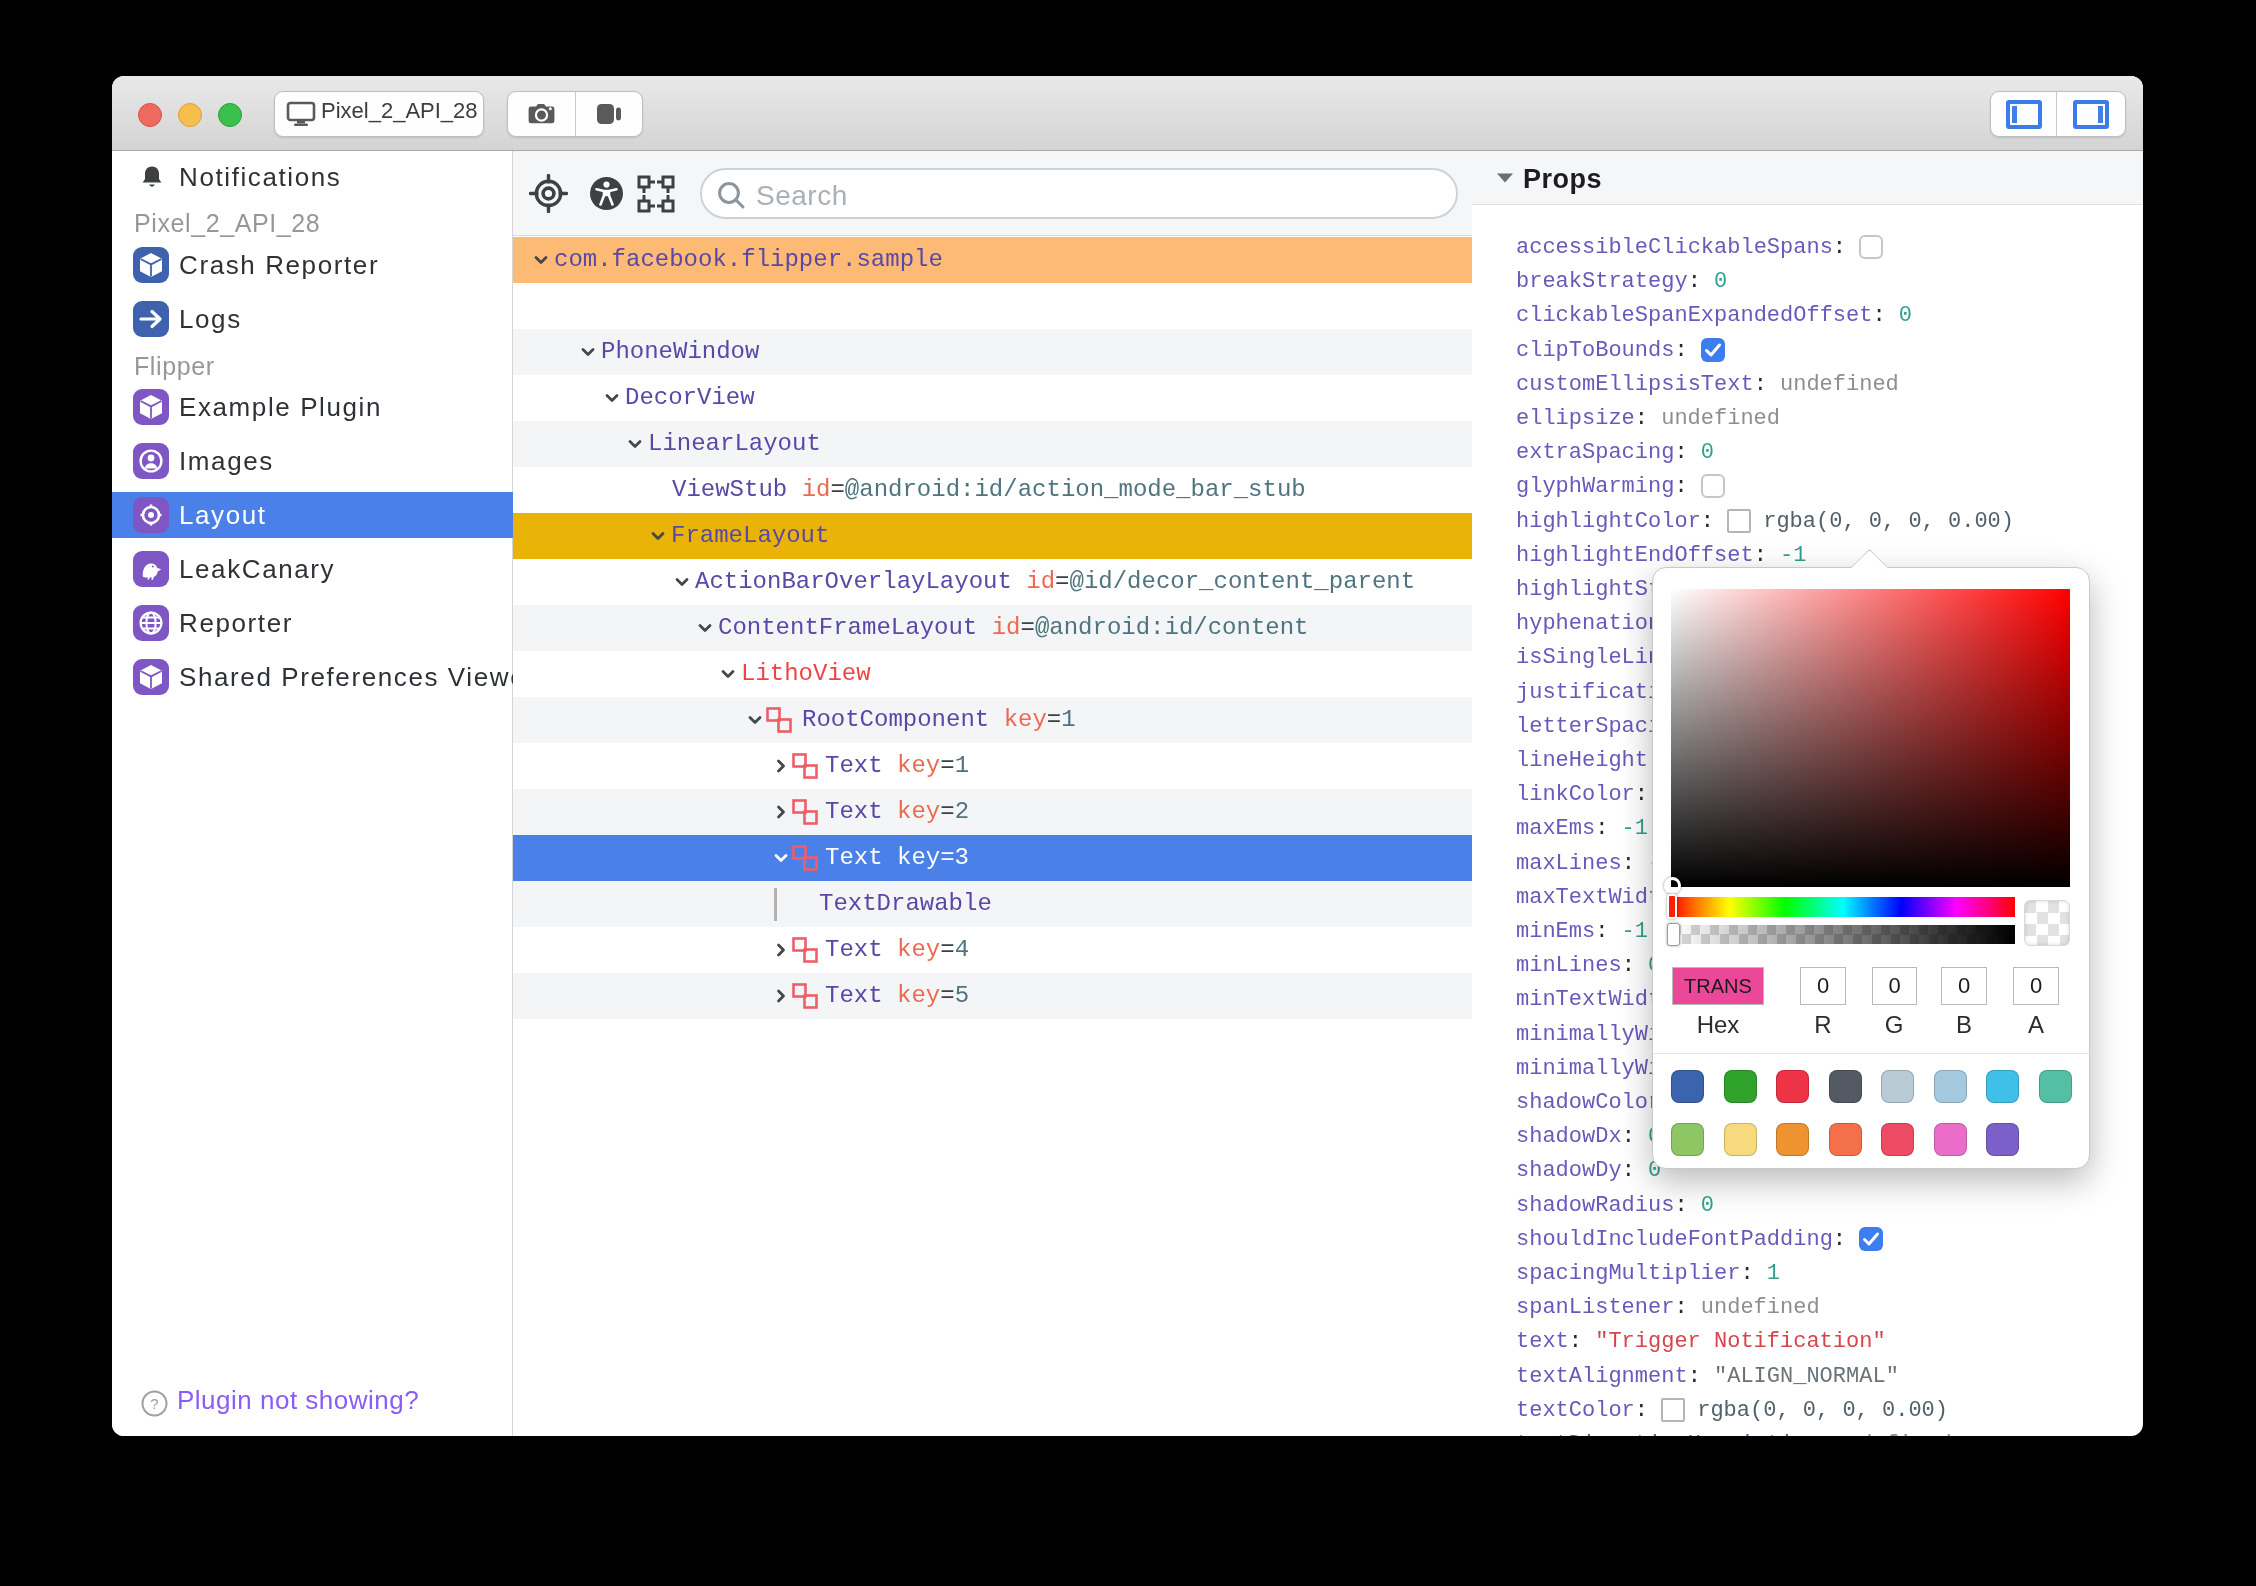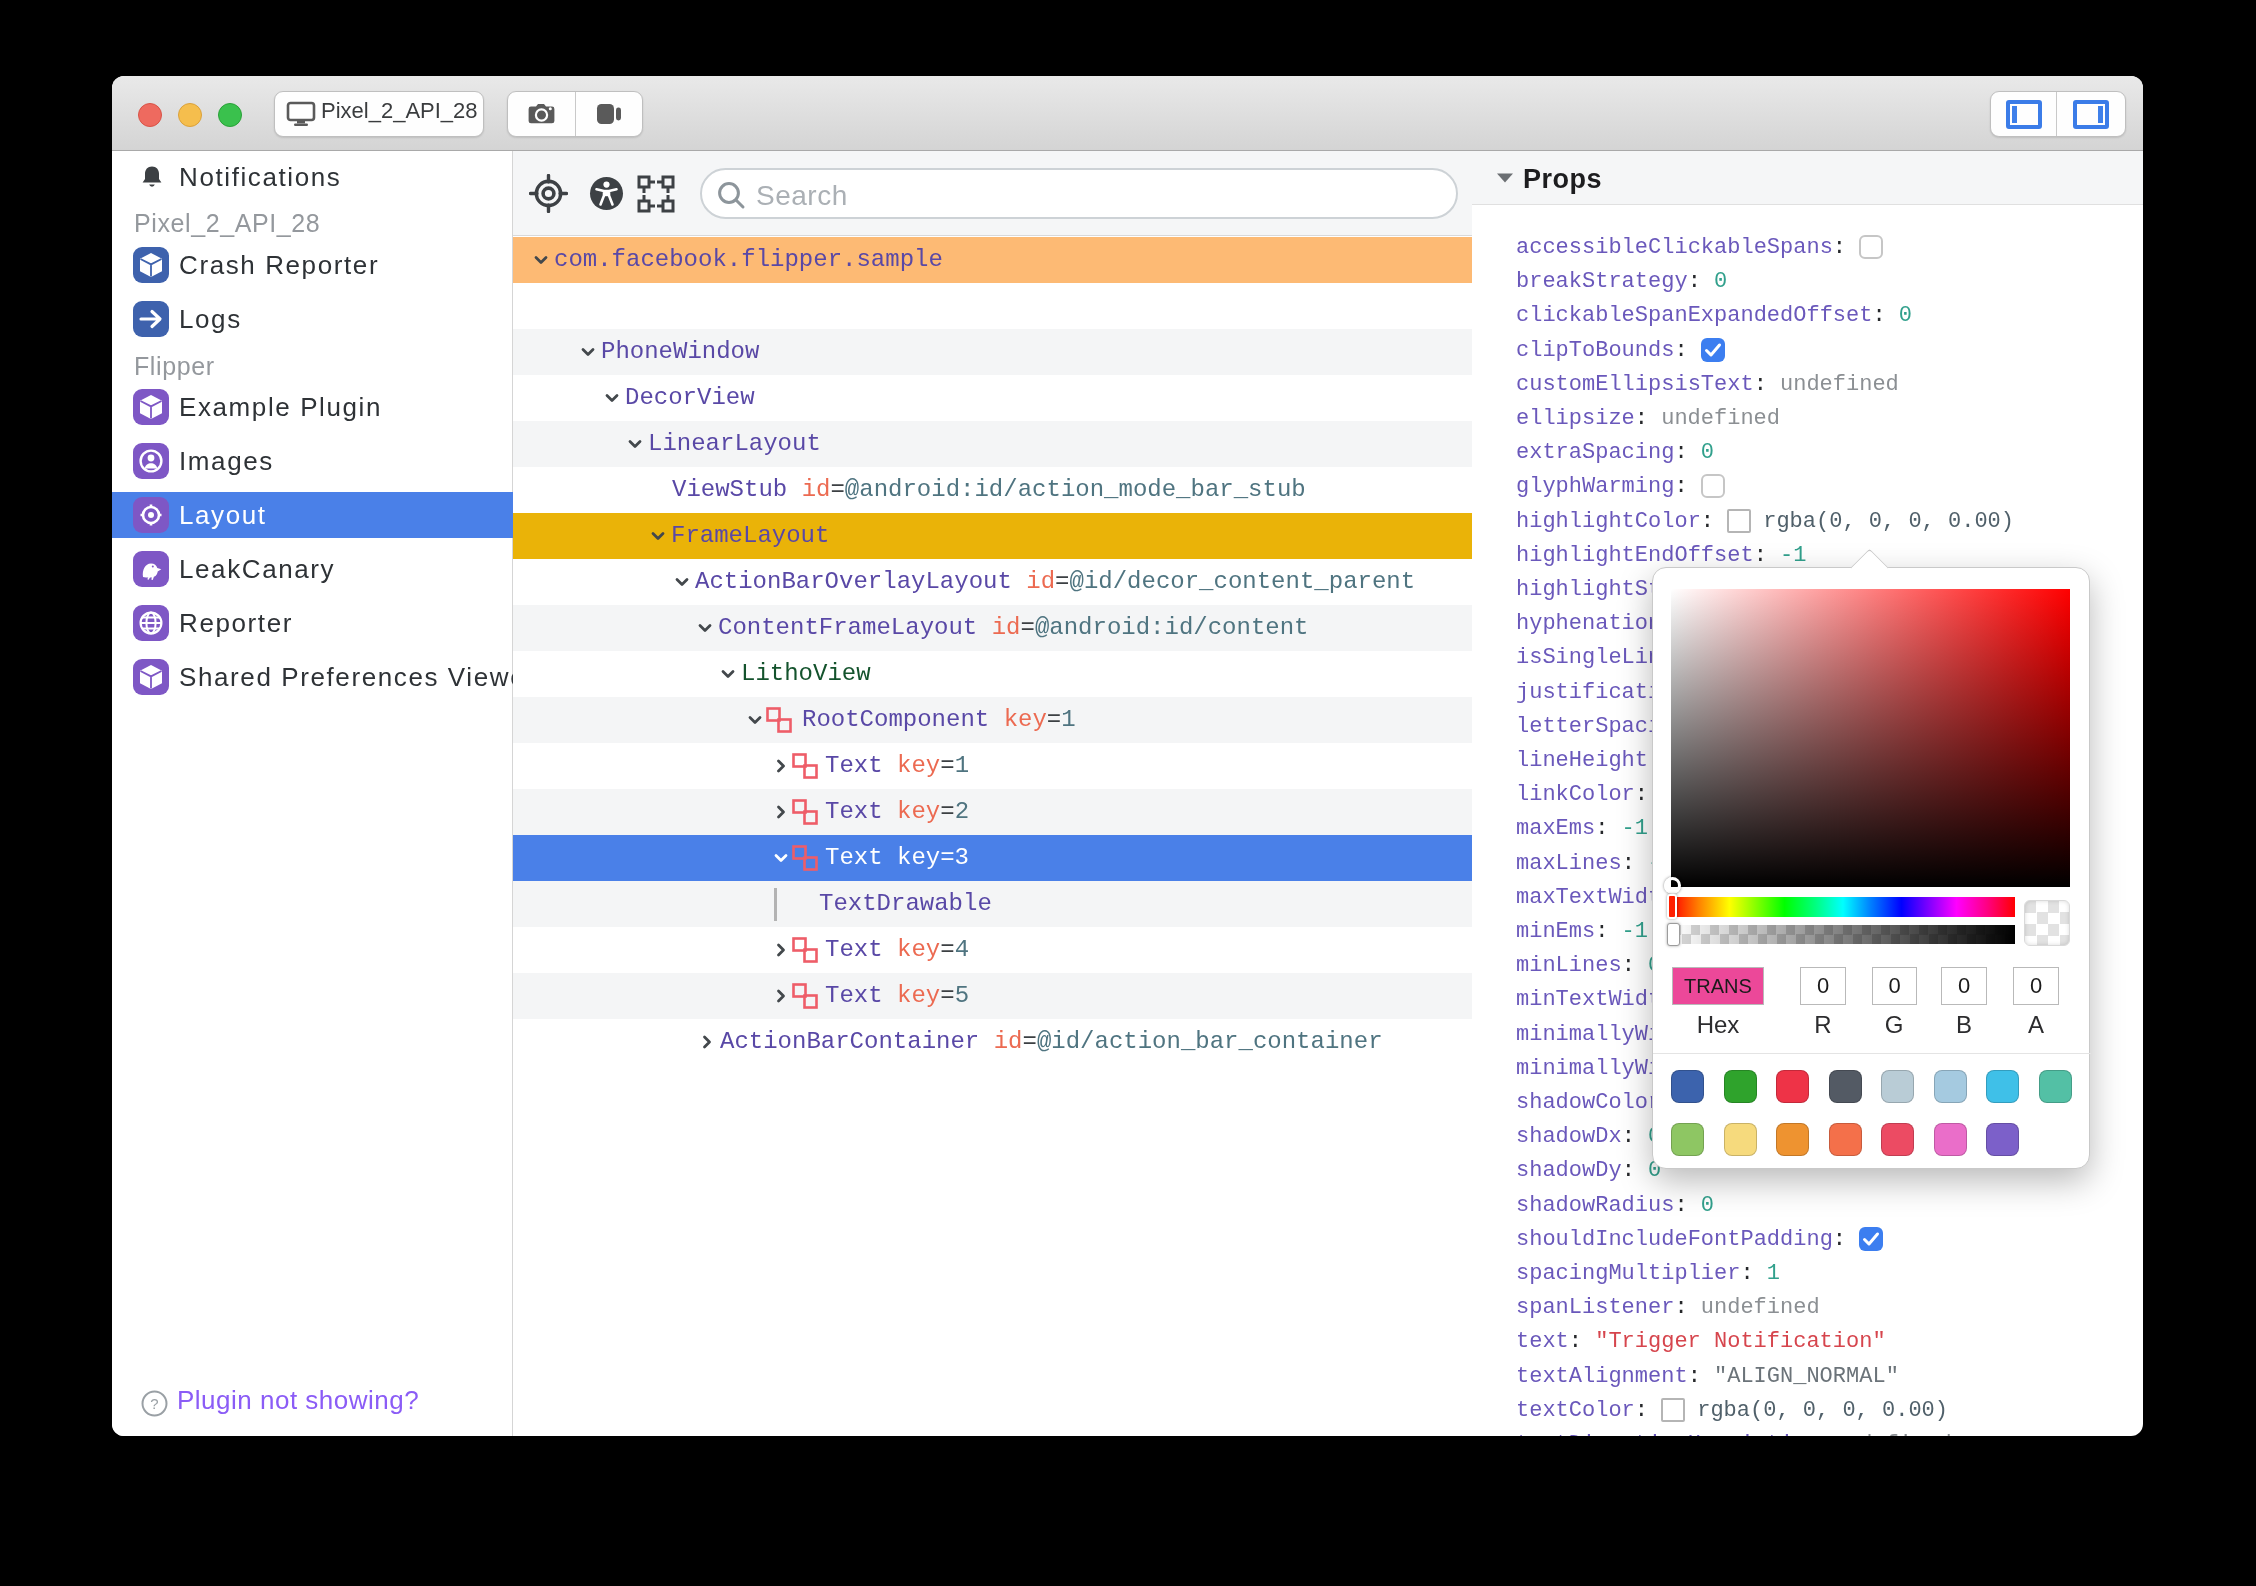--- a/index.html
+++ b/index.html
@@ -136,21 +136,21 @@
         <polyline points="5,7.5 10,12.5 15,7.5" fill="none" stroke="#43484c" stroke-width="2.8" stroke-linecap="round" stroke-linejoin="round"></polyline>
       </svg><div style="position:absolute;left:158px;top:0"><span style="color:#5948a6">FrameLayout</span></div></div>
     <div class="trow" style="top:483px;background:#fff"><svg style="position:absolute;left:159px;top:13px;" width="20" height="20" viewBox="0 0 20 20">
         <polyline points="5,7.5 10,12.5 15,7.5" fill="none" stroke="#43484c" stroke-width="2.8" stroke-linecap="round" stroke-linejoin="round"></polyline>
       </svg><div style="position:absolute;left:182px;top:0"><span style="color:#5948a6">ActionBarOverlayLayout </span><span style="color:#ec6a51">id</span><span style="color:#3c4043">=</span><span style="color:#4f7480">@id/decor_content_parent</span></div></div>
     <div class="trow" style="top:529px;background:#f4f5f6"><svg style="position:absolute;left:182px;top:13px;" width="20" height="20" viewBox="0 0 20 20">
         <polyline points="5,7.5 10,12.5 15,7.5" fill="none" stroke="#43484c" stroke-width="2.8" stroke-linecap="round" stroke-linejoin="round"></polyline>
       </svg><div style="position:absolute;left:205px;top:0"><span style="color:#5948a6">ContentFrameLayout </span><span style="color:#ec6a51">id</span><span style="color:#3c4043">=</span><span style="color:#4f7480">@android:id/content</span></div></div>
     <div class="trow" style="top:575px;background:#fff"><svg style="position:absolute;left:205px;top:13px;" width="20" height="20" viewBox="0 0 20 20">
         <polyline points="5,7.5 10,12.5 15,7.5" fill="none" stroke="#43484c" stroke-width="2.8" stroke-linecap="round" stroke-linejoin="round"></polyline>
-      </svg><div style="position:absolute;left:228px;top:0"><span style="color:#14532d">LithoView</span></div></div>
+      </svg><div style="position:absolute;left:228px;top:0"><span style="color:#ef4444">LithoView</span></div></div>
     <div class="trow" style="top:621px;background:#f4f5f6"><svg style="position:absolute;left:232px;top:13px;" width="20" height="20" viewBox="0 0 20 20">
         <polyline points="5,7.5 10,12.5 15,7.5" fill="none" stroke="#43484c" stroke-width="2.8" stroke-linecap="round" stroke-linejoin="round"></polyline>
       </svg><svg style="position:absolute;left:253px;top:10px" width="26" height="26" viewBox="0 0 26 26">
         <rect x="12.5" y="12.5" width="12" height="12" fill="none" stroke="#ee5d68" stroke-width="2.6"></rect>
         <rect x="1.5" y="1.5" width="12" height="12" fill="none" stroke="#ee5d68" stroke-width="2.6"></rect>
       </svg><div style="position:absolute;left:289px;top:0"><span style="color:#5948a6">RootComponent </span><span style="color:#ec6a51">key</span><span style="color:#3c4043">=</span><span style="color:#4f7480">1</span></div></div>
     <div class="trow" style="top:667px;background:#fff"><svg style="position:absolute;left:258px;top:13px;transform:rotate(-90deg);" width="20" height="20" viewBox="0 0 20 20">
         <polyline points="5,7.5 10,12.5 15,7.5" fill="none" stroke="#43484c" stroke-width="2.8" stroke-linecap="round" stroke-linejoin="round"></polyline>
       </svg><svg style="position:absolute;left:279px;top:10px" width="26" height="26" viewBox="0 0 26 26">
         <rect x="12.5" y="12.5" width="12" height="12" fill="none" stroke="#ee5d68" stroke-width="2.6"></rect>
@@ -174,23 +174,20 @@
       </svg><svg style="position:absolute;left:279px;top:10px" width="26" height="26" viewBox="0 0 26 26">
         <rect x="12.5" y="12.5" width="12" height="12" fill="none" stroke="#ee5d68" stroke-width="2.6"></rect>
         <rect x="1.5" y="1.5" width="12" height="12" fill="none" stroke="#ee5d68" stroke-width="2.6"></rect>
       </svg><div style="position:absolute;left:312px;top:0"><span style="color:#5948a6">Text </span><span style="color:#ec6a51">key</span><span style="color:#3c4043">=</span><span style="color:#4f7480">4</span></div></div>
     <div class="trow" style="top:897px;background:#f4f5f6"><svg style="position:absolute;left:258px;top:13px;transform:rotate(-90deg);" width="20" height="20" viewBox="0 0 20 20">
         <polyline points="5,7.5 10,12.5 15,7.5" fill="none" stroke="#43484c" stroke-width="2.8" stroke-linecap="round" stroke-linejoin="round"></polyline>
       </svg><svg style="position:absolute;left:279px;top:10px" width="26" height="26" viewBox="0 0 26 26">
         <rect x="12.5" y="12.5" width="12" height="12" fill="none" stroke="#ee5d68" stroke-width="2.6"></rect>
         <rect x="1.5" y="1.5" width="12" height="12" fill="none" stroke="#ee5d68" stroke-width="2.6"></rect>
       </svg><div style="position:absolute;left:312px;top:0"><span style="color:#5948a6">Text </span><span style="color:#ec6a51">key</span><span style="color:#3c4043">=</span><span style="color:#4f7480">5</span></div></div>
-    <div class="trow" style="top:943px;background:#fff"><svg style="position:absolute;left:184px;top:13px;transform:rotate(-90deg);" width="20" height="20" viewBox="0 0 20 20">
-        <polyline points="5,7.5 10,12.5 15,7.5" fill="none" stroke="#43484c" stroke-width="2.8" stroke-linecap="round" stroke-linejoin="round"></polyline>
-      </svg><div style="position:absolute;left:207px;top:0"><span style="color:#5948a6">ActionBarContainer </span><span style="color:#ec6a51">id</span><span style="color:#3c4043">=</span><span style="color:#4f7480">@id/action_bar_container</span></div></div>
     <div class="ab" style="left:1360px;top:75px;width:671px;height:54px;background:#f5f6f7;border-bottom:1px solid #e0e0e0"></div>
     <svg class="ab" style="left:1384px;top:96px" width="18" height="12" viewBox="0 0 18 12">
       <path d="M1 1.5 H17 L9 10.5 Z" fill="#6b6f73"></path>
     </svg>
     <div class="ab" style="left:1411px;top:88px;font-size:27px;font-weight:bold;color:#1d1d1f;letter-spacing:.5px">Props</div>
     <div class="prow" style="top:155px"><div style="position:absolute;left:44px;top:0"><span class="pk">accessibleClickableSpans</span><span class="pc">:</span><span class="cb" style="left:343.2px;top:4px;border:2px solid #c6c6c6;background:#fff"></span></div></div>
     <div class="prow" style="top:189px"><div style="position:absolute;left:44px;top:0"><span class="pk">breakStrategy</span><span class="pc">:</span><span style="position:absolute;left:198.0px;top:0" class="pnum">0</span></div></div>
     <div class="prow" style="top:223px"><div style="position:absolute;left:44px;top:0"><span class="pk">clickableSpanExpandedOffset</span><span class="pc">:</span><span style="position:absolute;left:382.79999999999995px;top:0" class="pnum">0</span></div></div>
     <div class="prow" style="top:258px"><div style="position:absolute;left:44px;top:0"><span class="pk">clipToBounds</span><span class="pc">:</span><span class="cb" style="left:184.79999999999998px;top:4px;background:#3c7ef0"><svg width="24" height="24" viewBox="0 0 24 24">
             <path d="M5.5 12.5 L10 17 L18.5 7" fill="none" stroke="#fff" stroke-width="3" stroke-linecap="round" stroke-linejoin="round"></path>

